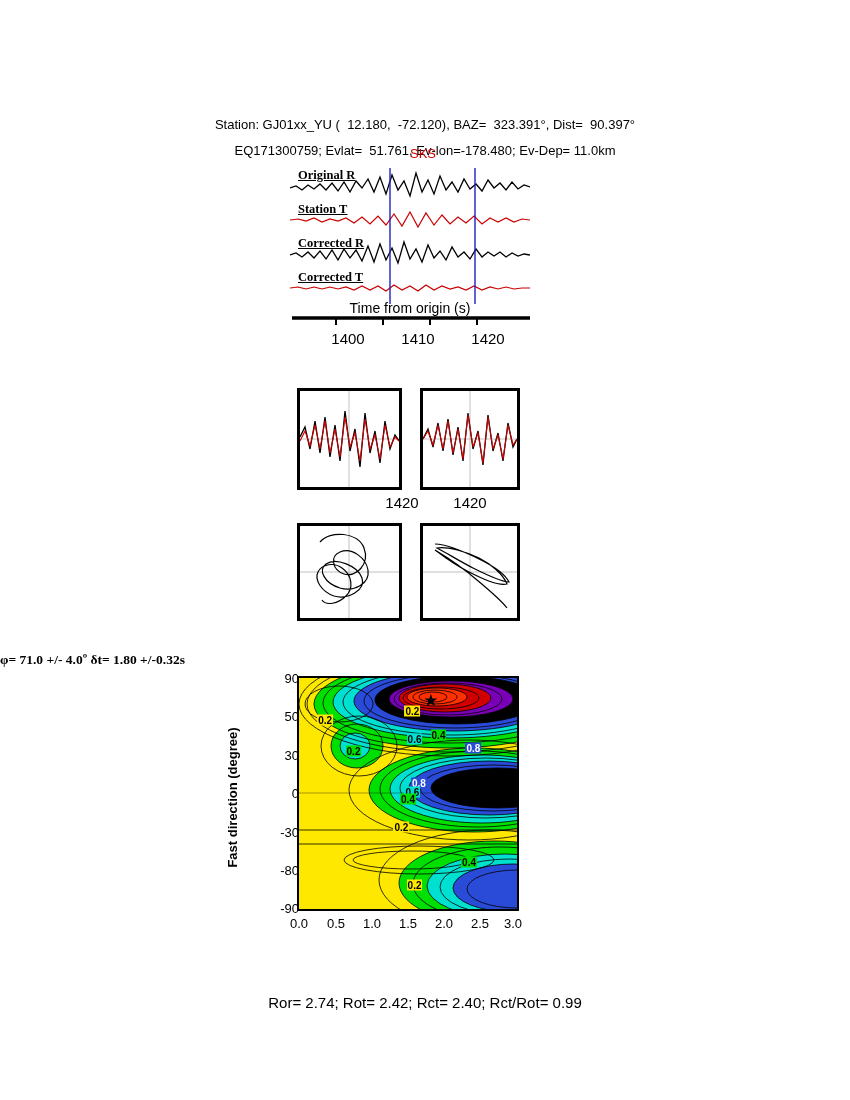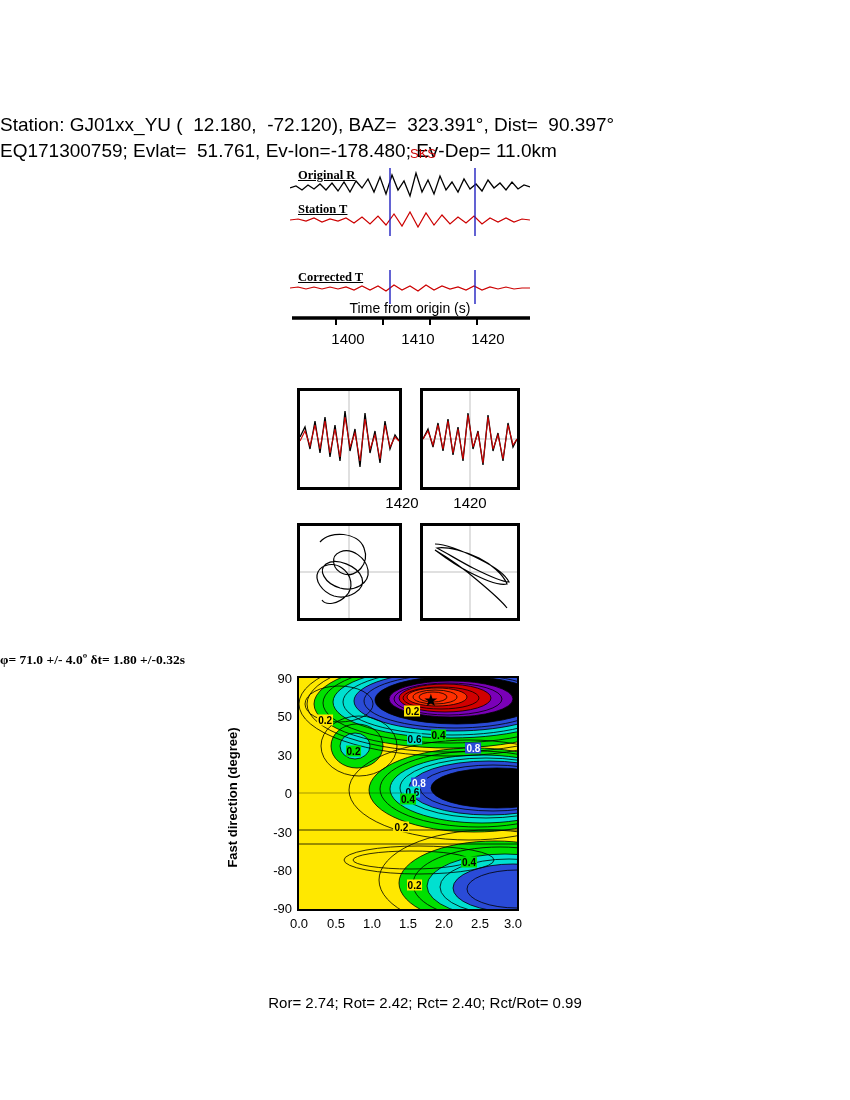--- a/index.html
+++ b/index.html
@@ -20,21 +20,22 @@
     left: 0; top: 0;
     width: 850px; height: 1100px;
   }
 
   
   .header {
     position: absolute;
     top: 112px;
     left: 0;
     width: 850px;
-    font-size: 19px;
+    text-align: center;
+    font-size: 13px;
     line-height: 26px;
     font-family: "Liberation Sans", sans-serif;
   }
   .header div { white-space: pre; }
 
   
   .wave-panel {
     position: absolute;
     left: 290px;
     top: 168px;
@@ -135,21 +136,21 @@
   }
   .ytick {
     position: absolute;
     right: 0;
     font-size: 13px;
     transform: translateY(-50%);
     white-space: nowrap;
   }
   .ytick-col {
     position: absolute;
-    left: 244px;
+    left: 251px;
     top: 676px;
     width: 48px;
     height: 235px;
   }
   .xtick-row {
     position: absolute;
     left: 297px;
     top: 916px;
     width: 222px;
     height: 20px;
@@ -216,20 +217,28 @@
 
     <div class="wave-row" style="top:34px;">
       <div class="wave-label">Station T</div>
       <svg width="240" height="34" viewBox="0 0 240 34">
         <path d="M0,18 L8,17 L16,19 L24,16 L32,20 L40,17 L48,19 L56,16 L64,21 L72,15 L80,22 L88,14 L96,23 L104,12 L112,24 L120,10 L128,25 L136,11 L144,23 L152,13 L160,22 L168,15 L176,21 L184,14 L192,22 L200,16 L208,20 L216,16 L224,20 L232,17 L240,18" fill="none" stroke="#cc0000" stroke-width="1.2"></path>
         <line x1="100" y1="0" x2="100" y2="34" stroke="#2020c0" stroke-width="1.4"></line>
         <line x1="185" y1="0" x2="185" y2="34" stroke="#2020c0" stroke-width="1.4"></line>
       </svg>
     </div>
 
+    <div class="wave-row" style="top:68px;">
+      <div class="wave-label">Corrected R</div>
+      <svg width="240" height="34" viewBox="0 0 240 34">
+        <path d="M0,19 L6,17 L12,21 L18,16 L24,22 L30,15 L36,23 L42,14 L48,24 L54,13 L60,22 L66,14 L72,25 L78,10 L84,26 L90,8 L96,24 L102,12 L108,27 L114,6 L120,23 L126,13 L132,26 L138,9 L144,22 L150,15 L156,24 L162,11 L168,21 L174,16 L180,23 L186,13 L192,21 L198,16 L204,20 L210,16 L216,21 L222,17 L228,20 L234,18 L240,19" fill="none" stroke="#000" stroke-width="1.3"></path>
+        <line x1="100" y1="0" x2="100" y2="34" stroke="#2020c0" stroke-width="1.4"></line>
+        <line x1="185" y1="0" x2="185" y2="34" stroke="#2020c0" stroke-width="1.4"></line>
+      </svg>
+    </div>
 
     <div class="wave-row" style="top:102px;">
       <div class="wave-label">Corrected T</div>
       <svg width="240" height="34" viewBox="0 0 240 34">
         <path d="M0,18 L8,17 L16,19 L24,17 L32,19 L40,17 L48,19 L56,17 L64,20 L72,16 L80,20 L88,16 L96,21 L104,15 L112,20 L120,16 L128,21 L136,15 L144,20 L152,16 L160,19 L168,17 L176,20 L184,16 L192,20 L200,17 L208,19 L216,17 L224,19 L232,18 L240,18" fill="none" stroke="#cc0000" stroke-width="1.2"></path>
         <line x1="100" y1="0" x2="100" y2="34" stroke="#2020c0" stroke-width="1.4"></line>
         <line x1="185" y1="0" x2="185" y2="34" stroke="#2020c0" stroke-width="1.4"></line>
       </svg>
     </div>
   </div>

